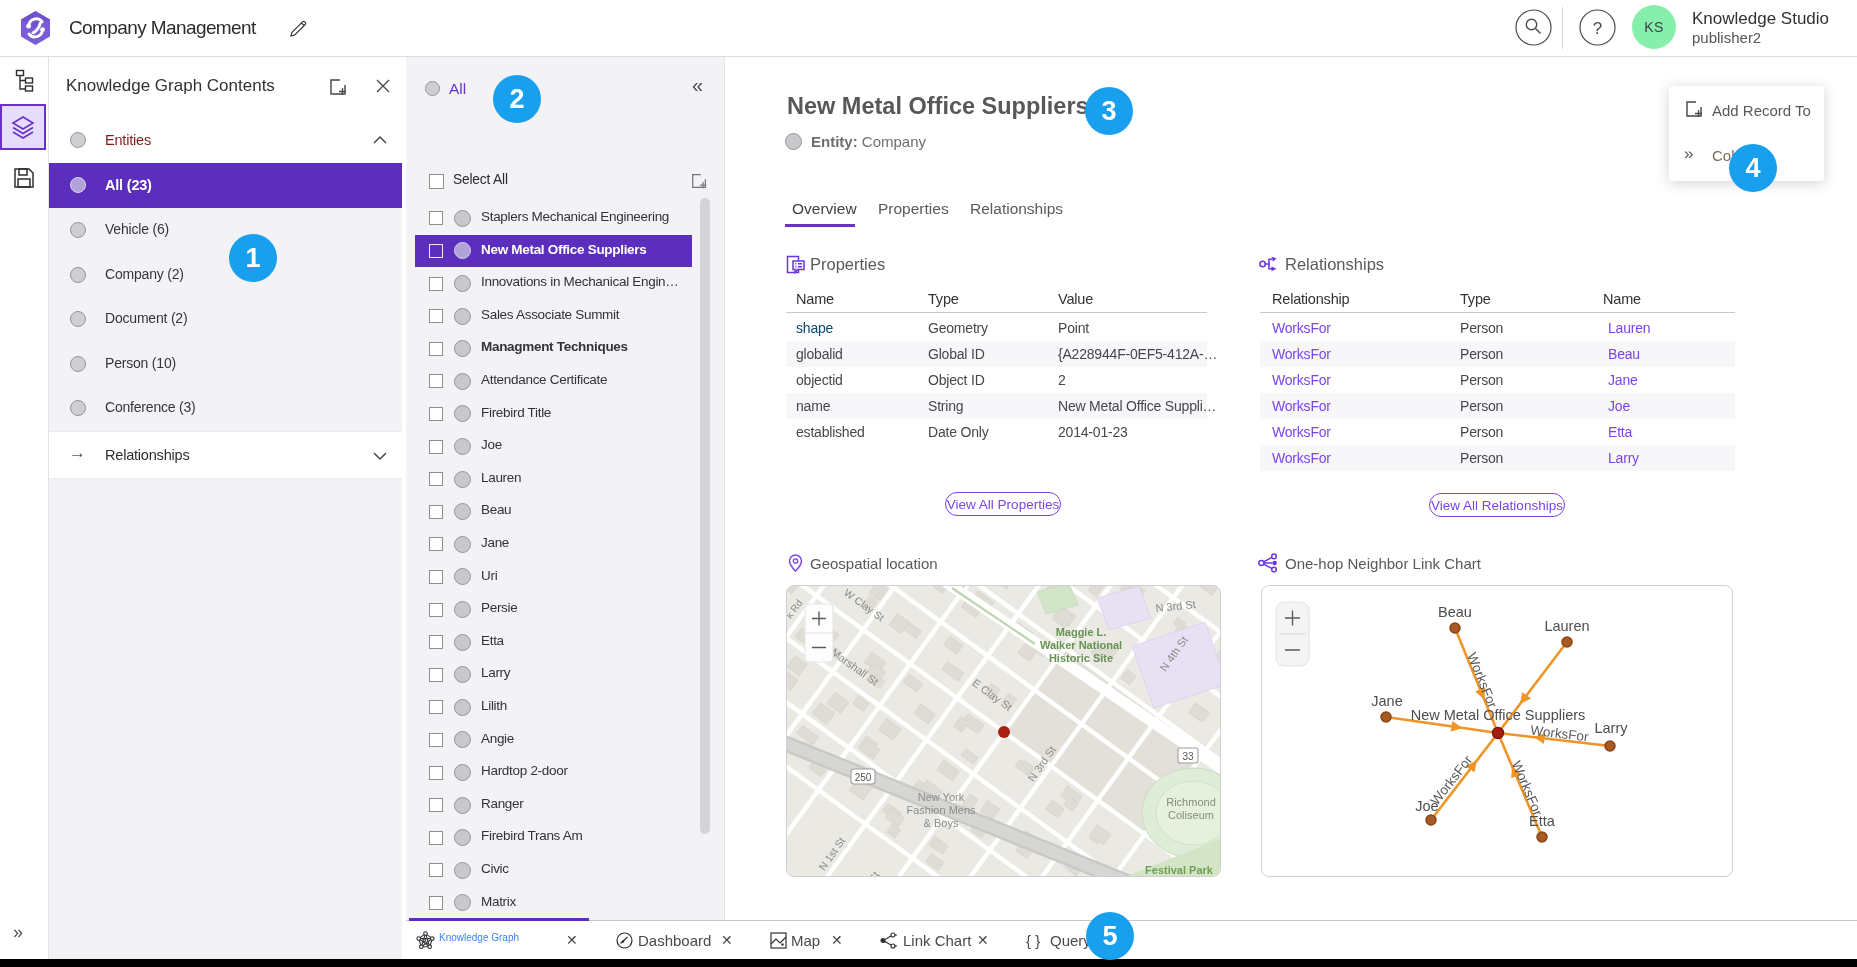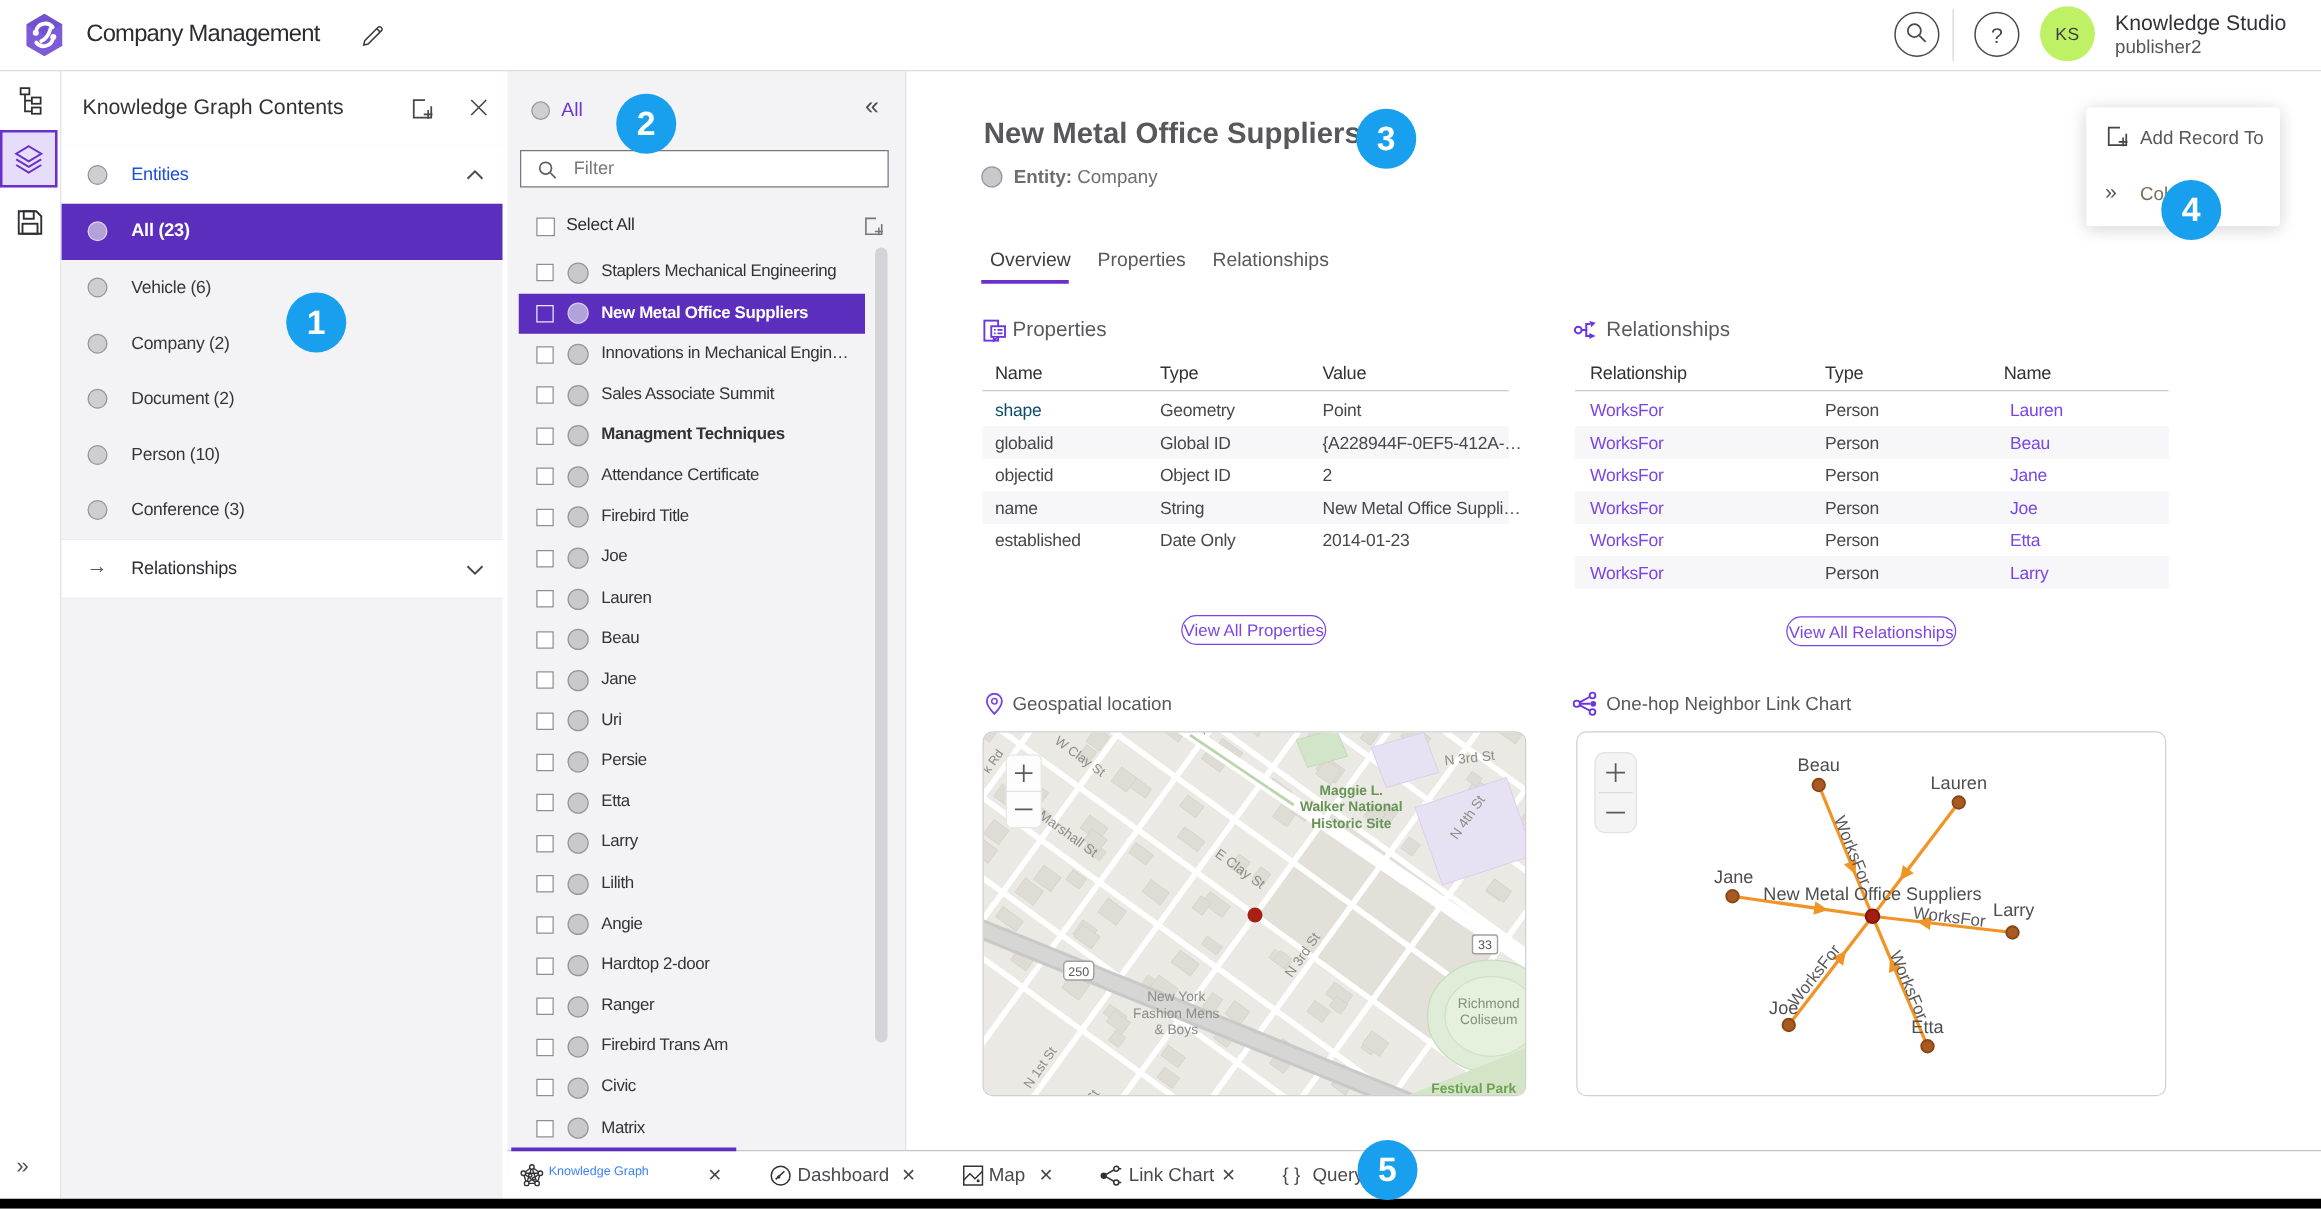--- a/index.html
+++ b/index.html
@@ -35,21 +35,21 @@
     <circle cx="18.5" cy="18.5" r="17.5" fill="none" stroke="#4a4a4e" stroke-width="1.2"></circle>
     <circle cx="16.5" cy="15.5" r="5.2" fill="none" stroke="#4a4a4e" stroke-width="1.4"></circle>
     <path d="M20.5,19.5 L25.5,24.5" stroke="#4a4a4e" stroke-width="1.4"></path>
   </svg>
   <div class="abs" style="left:1562px;top:7px;width:1px;height:42px;background:#d8d8db;"></div>
 
   <svg class="abs" style="left:1579px;top:9px;" width="37" height="37" viewBox="0 0 37 37">
     <circle cx="18.5" cy="18.5" r="17.5" fill="none" stroke="#4a4a4e" stroke-width="1.2"></circle>
     <text x="18.5" y="25" font-size="17" fill="#4a4a4e" text-anchor="middle" font-family="Liberation Sans">?</text>
   </svg>
-  <div class="abs" style="left:1632px;top:5px;width:44px;height:44px;border-radius:50%;background:#bef264;color:#3f3f43;font-size:14px;display:flex;align-items:center;justify-content:center;letter-spacing:.5px;">KS</div>
+  <div class="abs" style="left:1632px;top:5px;width:44px;height:44px;border-radius:50%;background:#86efac;color:#3f3f43;font-size:14px;display:flex;align-items:center;justify-content:center;letter-spacing:.5px;">KS</div>
   <div class="abs" style="left:1692px;top:9px;font-size:17px;color:#323236;">Knowledge Studio</div>
   <div class="abs" style="left:1692px;top:29px;font-size:15px;color:#55555a;">publisher2</div>
 </div>
 
 <div class="abs" style="left:0;top:56px;width:48px;height:903px;background:#fff;border-right:1px solid #e2e2e5;z-index:6;">
 
   <svg class="abs" style="left:13px;top:13px;" width="23" height="23" viewBox="0 0 23 23">
     <g fill="none" stroke="#2f2f33" stroke-width="1.4">
       <rect x="3.5" y="1.5" width="7" height="5"></rect>
       <rect x="12.5" y="9" width="7" height="5"></rect>
@@ -85,21 +85,21 @@
       <path d="M17,8 L17,17 L3,17 L3,3 L12,3" fill="none" stroke="#45454a" stroke-width="1.4"></path>
       <path d="M14.5,11 L14.5,18 M11,14.5 L18,14.5" stroke="#45454a" stroke-width="1.3" fill="none"></path>
     </svg>
     <svg class="abs" style="left:326px;top:22px;" width="16" height="16" viewBox="0 0 16 16">
       <path d="M2,2 L14,14 M14,2 L2,14" stroke="#48484c" stroke-width="1.3"></path>
     </svg>
   </div>
 
   <div class="abs" style="left:0;top:61px;width:353px;height:46px;background:#fff;border-bottom:1px solid #ececef;">
     <div class="gray-circ abs" style="left:21px;top:15px;width:16px;height:16px;"></div>
-    <div class="abs" style="left:56px;top:15px;font-size:14.5px;letter-spacing:-0.2px;color:#1d4ed8;">Entities</div>
+    <div class="abs" style="left:56px;top:15px;font-size:14.5px;letter-spacing:-0.2px;color:#7f1d1d;">Entities</div>
     <svg class="abs" style="left:324px;top:17px;" width="14" height="12" viewBox="0 0 14 12">
         <path d="M1,9 L7,3 L13,9" fill="none" stroke="#48484c" stroke-width="1.5"></path>
       </svg>
   </div>
 
   <div class="abs" style="left:0;top:107px;width:353px;height:45px;background:#5b2ebe;">
     <div class="abs" style="left:21px;top:14px;width:16px;height:16px;box-sizing:border-box;border:1.5px solid #ddd5f0;background:#b1a3d9;border-radius:50%;"></div>
     <div class="abs" style="left:56px;top:14px;font-size:14.5px;letter-spacing:-0.2px;color:#fff;font-weight:bold;">All (23)</div>
   </div>
 
@@ -131,27 +131,20 @@
         <path d="M1,3 L7,9 L13,3" fill="none" stroke="#48484c" stroke-width="1.5"></path>
       </svg>
   </div>
 </div>
 
 <div class="abs" style="left:406px;top:56px;width:318px;height:883px;background:#f3f2f4;border-right:1px solid #e4e4e7;z-index:5;" id="middle">
   <div class="gray-circ abs" style="left:19px;top:25px;width:15px;height:15px;"></div>
   <div class="abs" style="left:43px;top:24px;font-size:15.5px;color:#6a35d0;">All</div>
   <div class="abs" style="left:286px;top:18px;font-size:20px;color:#4d4d50;">«</div>
 
-  <div class="abs" style="left:10px;top:64px;width:295px;height:30px;box-sizing:border-box;border:1px solid #777779;background:#fff;">
-    <svg class="abs" style="left:13px;top:7px;" width="16" height="16" viewBox="0 0 16 16">
-      <circle cx="6.5" cy="6.5" r="4.7" fill="none" stroke="#5e5e62" stroke-width="1.4"></circle>
-      <path d="M10,10 L14.5,14.5" stroke="#5e5e62" stroke-width="1.4"></path>
-    </svg>
-    <div class="abs" style="left:42px;top:6px;font-size:14.5px;color:#77777c;">Filter</div>
-  </div>
 
   <div class="abs" style="left:23px;top:118px;width:15px;height:15px;box-sizing:border-box;border:1px solid #8e8e93;background:#fff;"></div>
   <div class="abs" style="left:47px;top:116px;font-size:13.8px;letter-spacing:-0.2px;color:#2b2b2f;">Select All</div>
   <svg class="abs" style="left:284px;top:116px;" width="19" height="19" viewBox="0 0 21 21">
     <path d="M17,8 L17,17 L3,17 L3,3 L12,3" fill="none" stroke="#76767a" stroke-width="1.4"></path>
     <path d="M14.5,11 L14.5,18 M11,14.5 L18,14.5" stroke="#76767a" stroke-width="1.3" fill="none"></path>
   </svg>
 
   <div id="rows">
   <div class="abs" style="left:23px;top:155.3px;width:14px;height:14px;box-sizing:border-box;border:1px solid #8e8e93;background:#fff;"></div>

